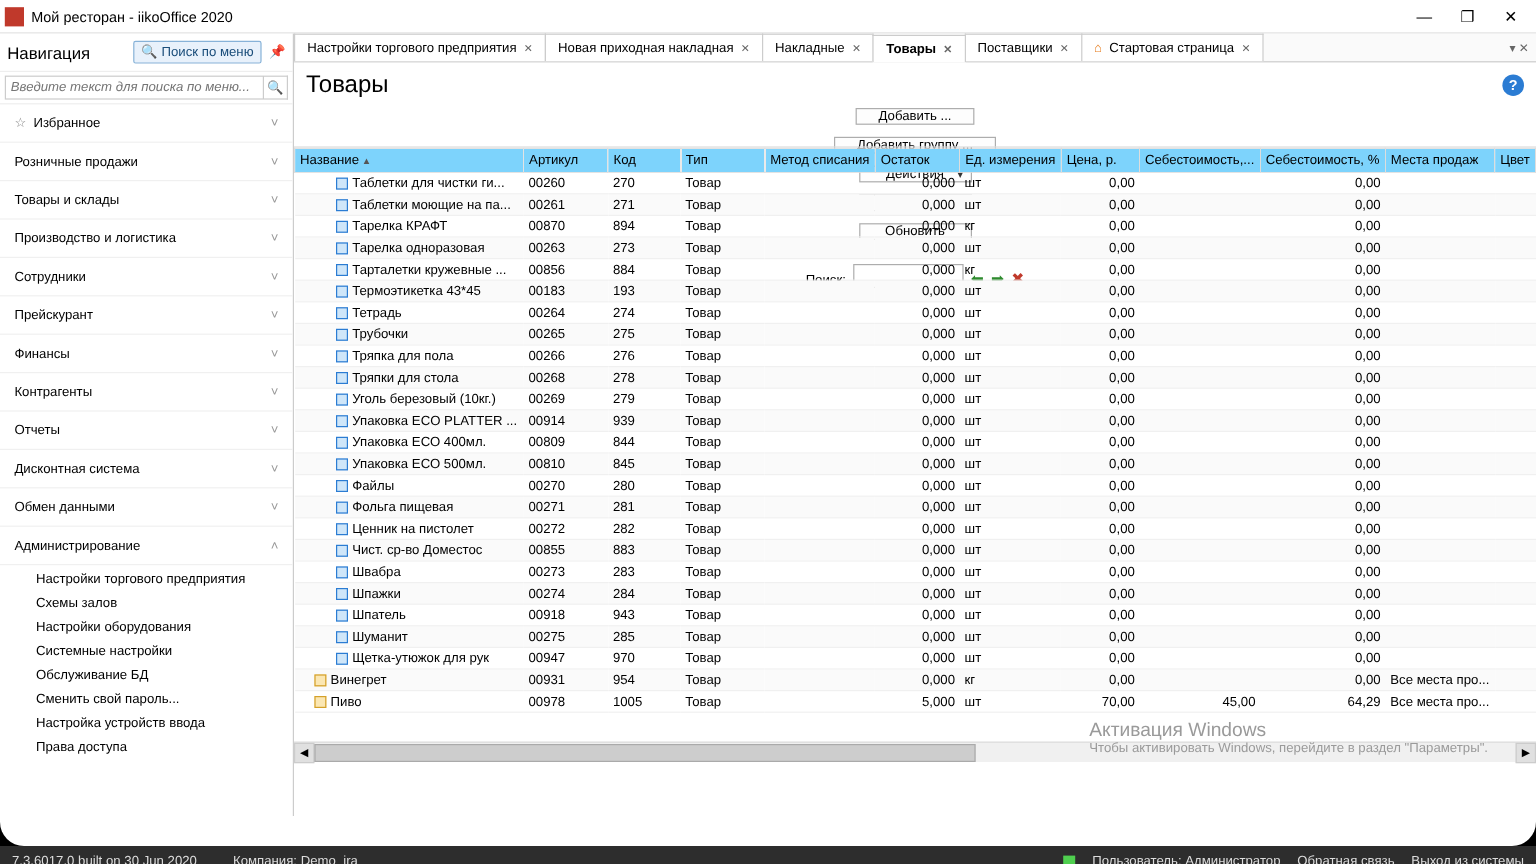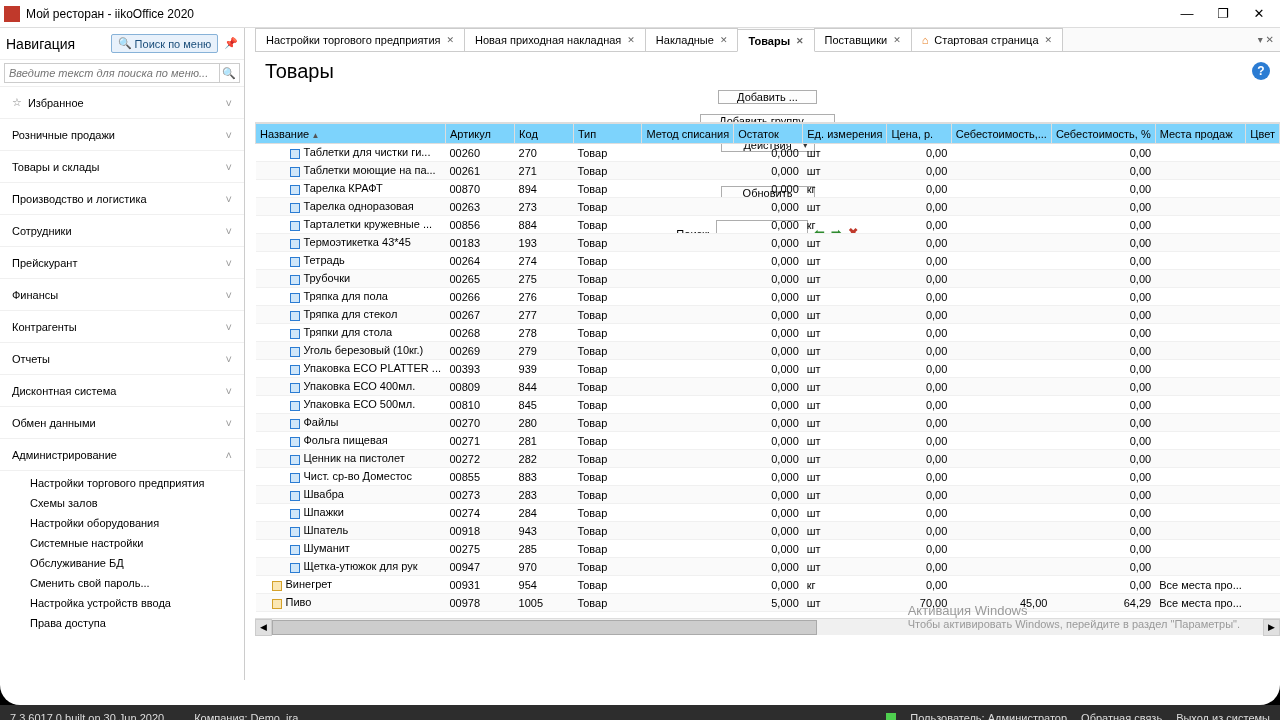--- a/index.html
+++ b/index.html
@@ -3,21 +3,21 @@
 <meta charset="utf-8">
 <style>
 * { margin:0; padding:0; box-sizing:border-box; font-family:"Segoe UI",Tahoma,sans-serif; font-size:11px; }
 body { width:1280px; height:720px; background:#000; overflow:hidden; }
 .window { width:1280px; height:705px; background:#fff; position:relative;border-radius:20px; }
 .titlebar { height:28px; background:#fff; border-bottom:1px solid #ddd; display:flex; align-items:center; padding:0 4px; }
 .titlebar .app-icon { width:16px; height:16px; background:#c0392b; margin-right:6px; }
 .titlebar .title { flex:1; font-size:12px; }
 .titlebar .win-btns { display:flex; gap:14px; margin-right:6px; }
 .titlebar .win-btn { width:22px; height:16px; display:flex; align-items:center; justify-content:center; cursor:pointer; font-size:13px; }
-.main { display:flex; height:652px;gap:10px; }
+.main { display:flex; height:652px; }
 .sidebar { width:245px; border-right:1px solid #ccc; display:flex; flex-direction:column; background:#fff; }
 .sb-head { display:flex; align-items:center; height:32px; padding:0 6px; gap:6px; border-bottom:1px solid #eee; }
 .sb-head .nav-label { font-size:14px; flex:1; }
 .sb-head .search-menu { border:1px solid #87b2d8; background:#e8f1fb; padding:2px 6px; border-radius:2px; cursor:pointer; font-size:11px; color:#1a4d7a; display:flex; align-items:center; gap:3px; }
 .sb-search { display:flex; padding:3px 4px; border-bottom:1px solid #eee; }
 .sb-search input { flex:1; border:1px solid #ccc; height:20px; padding:0 4px; color:#888; font-style:italic; }
 .sb-search .go { width:20px; height:20px; border:1px solid #ccc; border-left:none; display:flex; align-items:center; justify-content:center; cursor:pointer; }
 .sb-groups { flex:1; overflow:auto; }
 .sb-group-head { display:flex; align-items:center; height:32px; padding:0 12px; cursor:pointer; font-size:13px; border-bottom:1px solid #f0f0f0; }
 .sb-group-head .star { margin-right:6px; color:#888; }
@@ -53,21 +53,21 @@
 .grid tr:nth-child(even) td { background:#fafafa; }
 .grid td.num { text-align:right; }
 .row-icon { display:inline-block; width:10px; height:10px; border:1px solid #2b7cd3; background:#cfe6f9; margin-right:4px; vertical-align:middle; }
 .row-icon.y { border-color:#d4a12a; background:#fbe7b3; }
 .grid-body { height:495px; overflow-y:scroll; overflow-x:hidden; }
 .hscroll { height:17px; background:#f0f0f0; border-top:1px solid #ddd; display:flex; align-items:center; }
 .hscroll .arrow { width:17px; height:17px; display:flex; align-items:center; justify-content:center; background:#e0e0e0; border:1px solid #ccc; cursor:pointer; font-size:9px; }
 .hscroll .track { flex:1; height:17px; position:relative; }
 .hscroll .thumb { position:absolute; left:0; width:55%; height:15px; top:1px; background:#cdcdcd; border:1px solid #aaa; }
 .watermark { position:absolute; right:40px; bottom:50px; color:#9a9a9a; font-size:13px; text-align:left; pointer-events:none; }
-.watermark .w1 { font-size:13px;margin-top:34px; }
+.watermark .w1 { font-size:16px;margin-top:34px; }
 .statusbar { height:25px; background:#2d2d2d; color:#ddd; display:flex; align-items:center; padding:0 10px; font-size:11px; }
 .statusbar .sb-item { margin-right:30px; }
 .statusbar .sb-right { margin-left:auto; display:flex; align-items:center; gap:14px; }
 .statusbar .dot { width:10px; height:10px; background:#4fcf4f; display:inline-block; }
 .statusbar a { color:#ddd; text-decoration:underline; cursor:pointer; }
 .col-name{width:190px;} .col-art{width:70px;} .col-code{width:60px;} .col-type{width:70px;} .col-method{width:85px;} .col-rest{width:70px;} .col-unit{width:80px;} .col-price{width:65px;} .col-cost{width:98px;} .col-costp{width:98px;} .col-place{width:80px;} .col-color{width:30px;}
 .indent1 { padding-left:34px !important; }
 .indent0 { padding-left:16px !important; }
 </style>
 </head>
@@ -347,34 +347,20 @@
                   <td class="col-method"></td>
                   <td class="col-rest num">0,000</td>
                   <td class="col-unit">шт</td>
                   <td class="col-price num">0,00</td>
                   <td class="col-cost num"></td>
                   <td class="col-costp num">0,00</td>
                   <td class="col-place"></td>
                   <td class="col-color"></td>
                 </tr>
                 <tr>
-                  <td class="col-name indent1"><span class="row-icon"></span>Тряпка для стекол</td>
-                  <td class="col-art">00267</td>
-                  <td class="col-code">277</td>
-                  <td class="col-type">Товар</td>
-                  <td class="col-method"></td>
-                  <td class="col-rest num">0,000</td>
-                  <td class="col-unit">шт</td>
-                  <td class="col-price num">0,00</td>
-                  <td class="col-cost num"></td>
-                  <td class="col-costp num">0,00</td>
-                  <td class="col-place"></td>
-                  <td class="col-color"></td>
-                </tr>
-                <tr>
                   <td class="col-name indent1"><span class="row-icon"></span>Тряпки для стола</td>
                   <td class="col-art">00268</td>
                   <td class="col-code">278</td>
                   <td class="col-type">Товар</td>
                   <td class="col-method"></td>
                   <td class="col-rest num">0,000</td>
                   <td class="col-unit">шт</td>
                   <td class="col-price num">0,00</td>
                   <td class="col-cost num"></td>
                   <td class="col-costp num">0,00</td>
@@ -390,21 +376,21 @@
                   <td class="col-rest num">0,000</td>
                   <td class="col-unit">шт</td>
                   <td class="col-price num">0,00</td>
                   <td class="col-cost num"></td>
                   <td class="col-costp num">0,00</td>
                   <td class="col-place"></td>
                   <td class="col-color"></td>
                 </tr>
                 <tr>
                   <td class="col-name indent1"><span class="row-icon"></span>Упаковка ECO PLATTER ...</td>
-                  <td class="col-art">00393</td>
+                  <td class="col-art">00914</td>
                   <td class="col-code">939</td>
                   <td class="col-type">Товар</td>
                   <td class="col-method"></td>
                   <td class="col-rest num">0,000</td>
                   <td class="col-unit">шт</td>
                   <td class="col-price num">0,00</td>
                   <td class="col-cost num"></td>
                   <td class="col-costp num">0,00</td>
                   <td class="col-place"></td>
                   <td class="col-color"></td>

